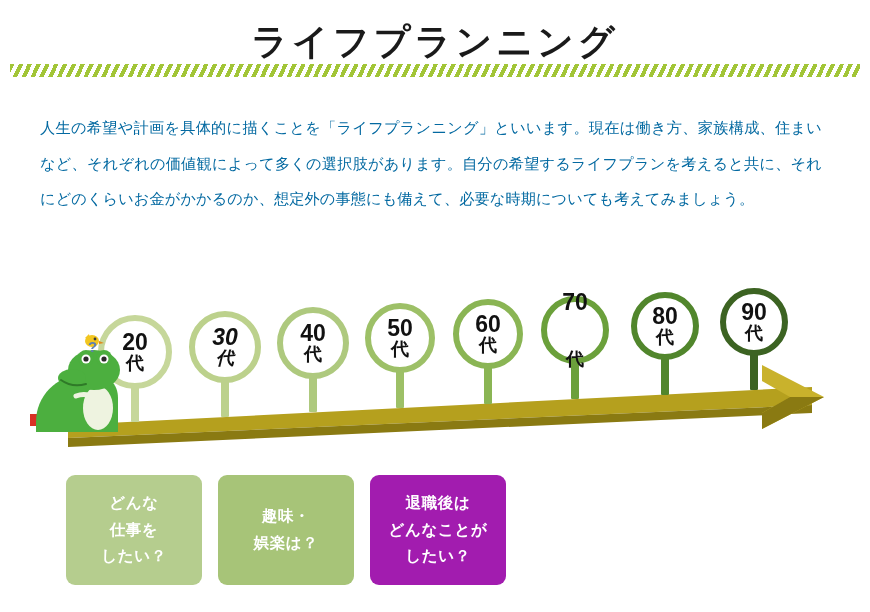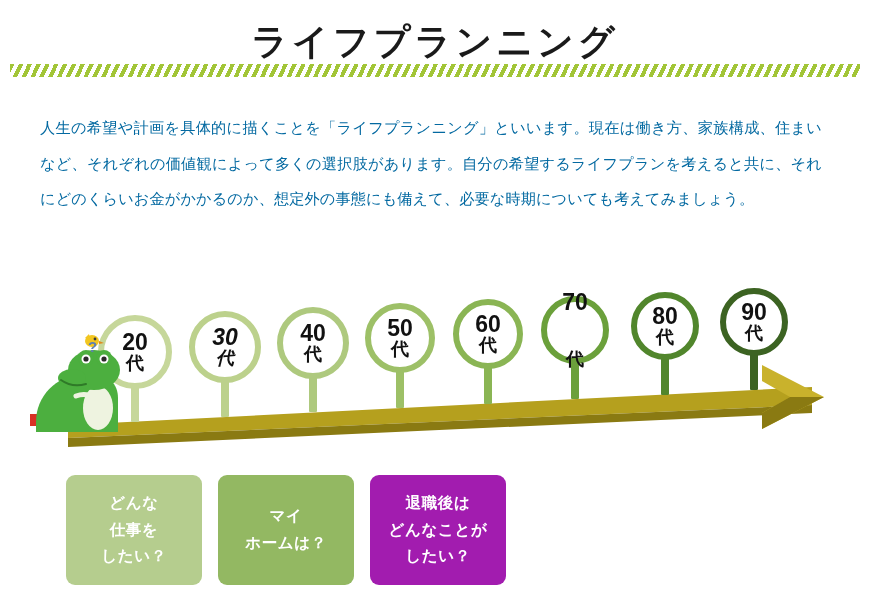--- a/index.html
+++ b/index.html
@@ -273,22 +273,22 @@
   </g>
 </svg>
 <div id="mascot-question">?</div>
 
 <div id="question-cards">
     <div class="qcard" style="background: rgb(181, 205, 142);">
       <span style="white-space: pre-line;">どんな
 仕事を
 したい？</span>
     </div>
-    <div class="qcard" style="background: rgb(147, 184, 98);">
-      <span style="white-space: pre-line;">マイ
-ホームは？</span>
+    <div class="qcard" style="background: rgb(167, 196, 120);">
+      <span style="white-space: pre-line;">趣味・
+娯楽は？</span>
     </div>
     <div class="qcard" style="background: #a21caf;">
       <span style="white-space: pre-line;">退職後は
 どんなことが
 したい？</span>
     </div>
   </div>
 
 </body></html>

